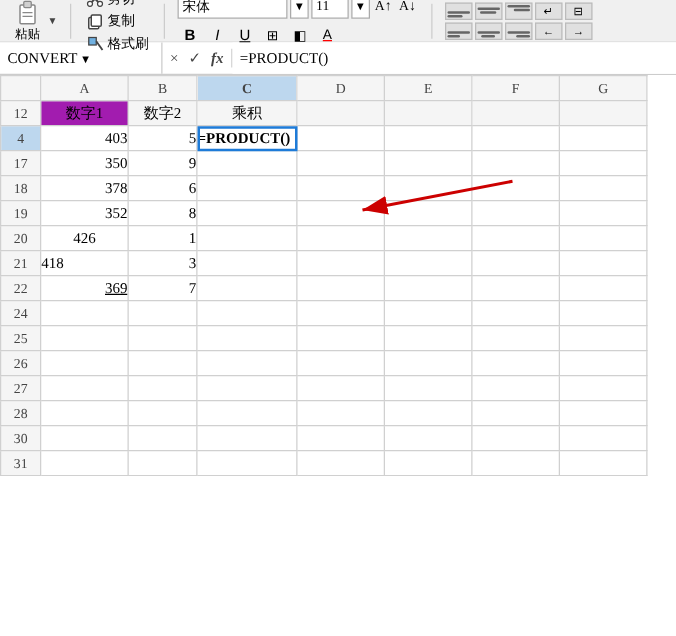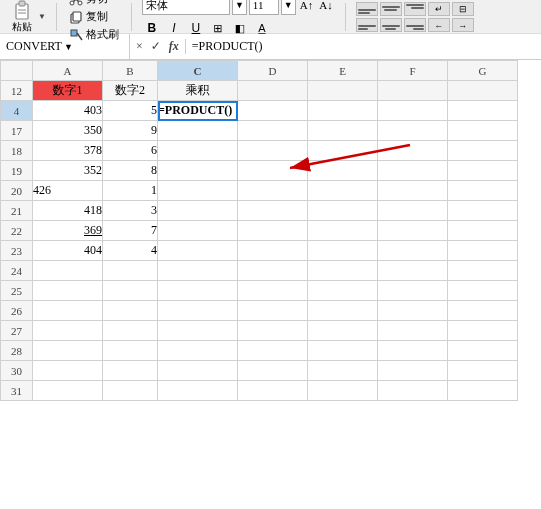--- a/index.html
+++ b/index.html
@@ -269,21 +269,21 @@
           <th class="col-header" style="background:#bdd7ee;font-weight:bold;">C</th>
           <th class="col-header">D</th>
           <th class="col-header">E</th>
           <th class="col-header">F</th>
           <th class="col-header">G</th>
         </tr>
       </thead>
       <tbody id="grid-body">
       <tr>
             <td class="row-header">12</td>
-            <td style="text-align: center; background: #ef4444; font-weight: normal;">数字1</td>
+            <td style="text-align: center; background: #a21caf; font-weight: normal;">数字1</td>
             <td style="text-align: center; background: rgb(245, 245, 245); font-weight: normal;">数字2</td>
             <td style="text-align: center; background: rgb(245, 245, 245); font-weight: normal;">乘积</td>
             <td style="text-align: center; background: rgb(245, 245, 245); font-weight: normal;"></td>
             <td style="text-align: center; background: rgb(245, 245, 245); font-weight: normal;"></td>
             <td style="text-align: center; background: rgb(245, 245, 245); font-weight: normal;"></td>
             <td style="text-align: center; background: rgb(245, 245, 245); font-weight: normal;"></td>
           </tr>
           <tr>
             <td class="row-header" style="background: rgb(189, 215, 238);">4</td>
             <td style="text-align: right;">403</td>
@@ -319,52 +319,42 @@
             <td style="text-align: right;">352</td>
             <td style="text-align: right;">8</td>
             <td style="text-align: left;"></td>
             <td style="text-align: left;"></td>
             <td style="text-align: left;"></td>
             <td style="text-align: left;"></td>
             <td style="text-align: left;"></td>
           </tr>
           <tr>
             <td class="row-header">20</td>
-            <td style="text-align: left; font-family: Liberation Serif, serif;">426</td>
+            <td style="text-align: center; font-family: Liberation Serif, serif;">426</td>
             <td style="text-align: right;">1</td>
             <td style="text-align: left;"></td>
             <td style="text-align: left;"></td>
             <td style="text-align: left;"></td>
             <td style="text-align: left;"></td>
             <td style="text-align: left;"></td>
           </tr>
           <tr>
             <td class="row-header">21</td>
-            <td style="text-align: right;">418</td>
+            <td style="">418</td>
             <td style="text-align: right;">3</td>
             <td style="text-align: left;"></td>
             <td style="text-align: left;"></td>
             <td style="text-align: left;"></td>
             <td style="text-align: left;"></td>
             <td style="text-align: left;"></td>
           </tr>
           <tr>
             <td class="row-header">22</td>
             <td style="text-align: right; text-decoration: underline;">369</td>
             <td style="text-align: right;">7</td>
-            <td style="text-align: left;"></td>
-            <td style="text-align: left;"></td>
-            <td style="text-align: left;"></td>
-            <td style="text-align: left;"></td>
-            <td style="text-align: left;"></td>
-          </tr>
-          <tr>
-            <td class="row-header">23</td>
-            <td style="text-align: right;">404</td>
-            <td style="text-align: right;">4</td>
             <td style="text-align: left;"></td>
             <td style="text-align: left;"></td>
             <td style="text-align: left;"></td>
             <td style="text-align: left;"></td>
             <td style="text-align: left;"></td>
           </tr>
           <tr>
             <td class="row-header">24</td>
             <td style="text-align: right;"></td>
             <td style="text-align: right;"></td>

